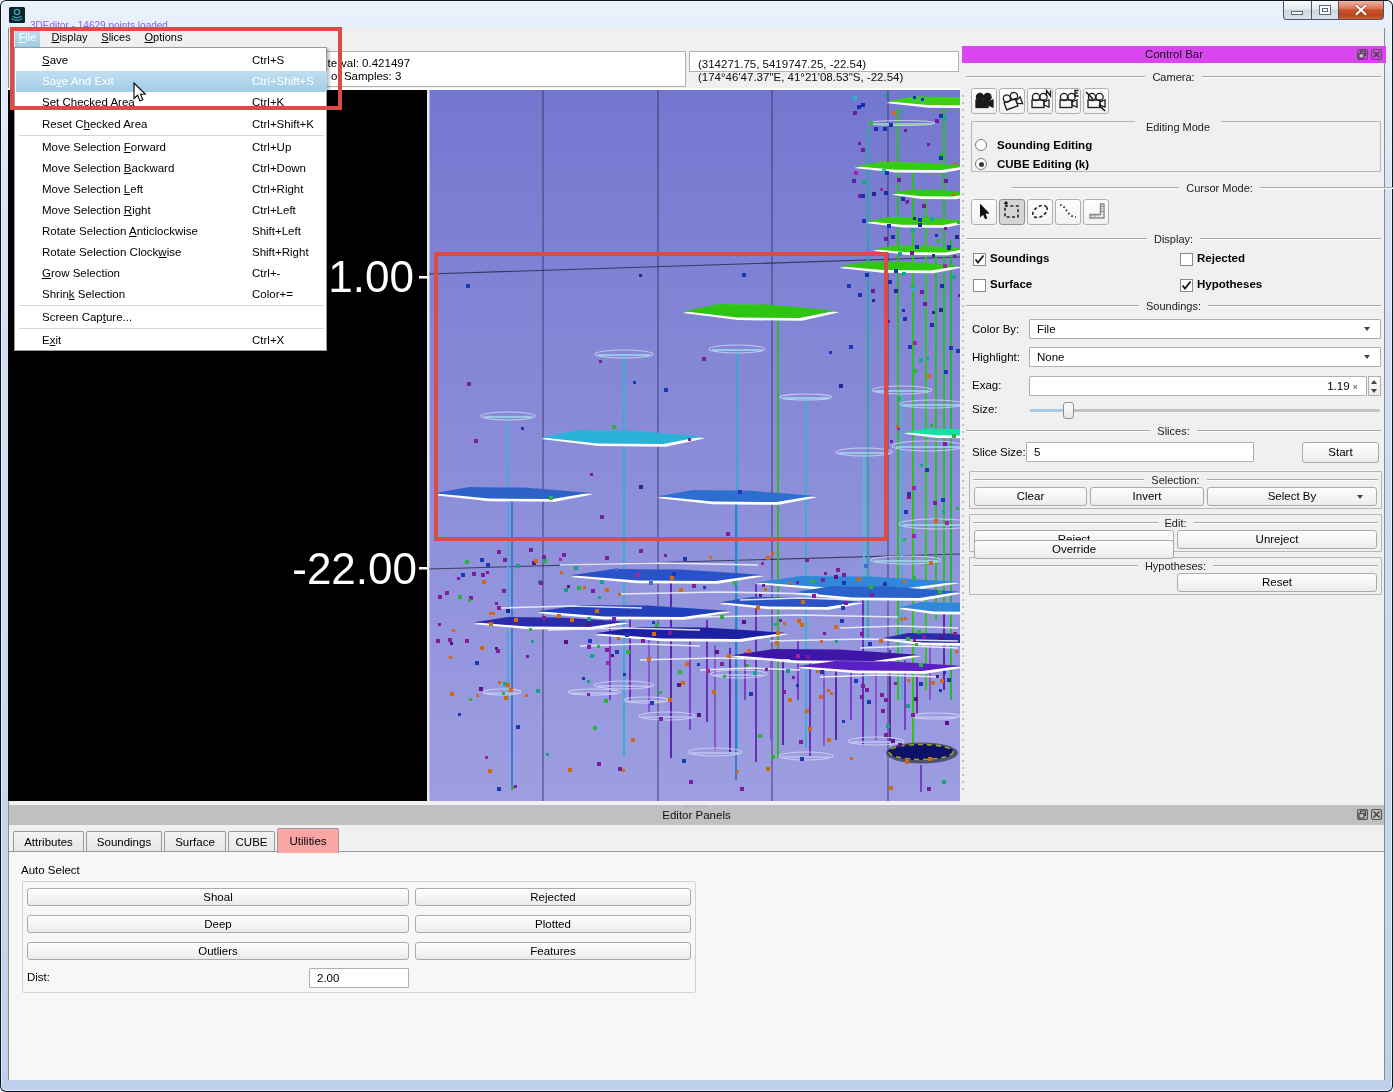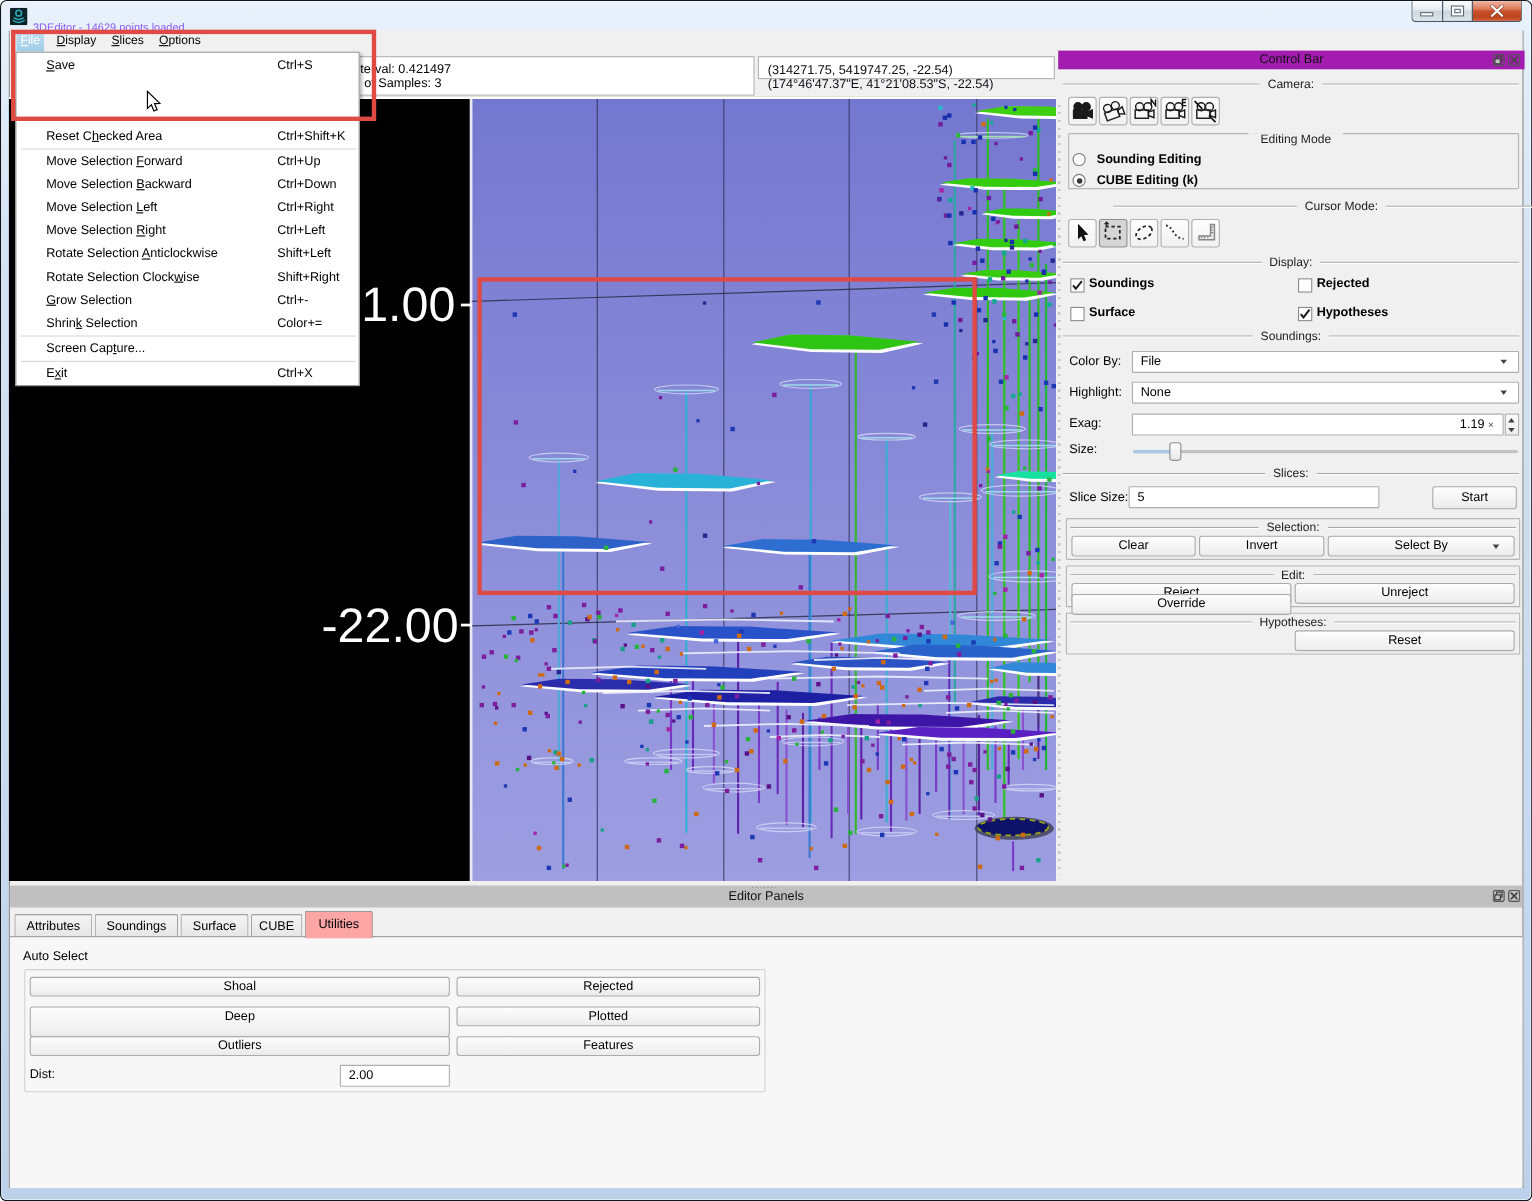--- a/index.html
+++ b/index.html
@@ -12,21 +12,21 @@
 .menubar{position:absolute;left:9px;top:28px;width:1375px;height:19px;background:#f0f0f0;font-size:12px;color:#000}
 .mitem{position:absolute;top:28px;height:19px;line-height:19px;text-align:center;font-size:11px}
 .infobox{position:absolute;background:#fff;border:1px solid #b2b2b2;font-size:11.5px;color:#0c0c14;line-height:12.5px;padding:6px 0 0 8px;white-space:pre}
 .menu{position:absolute;left:14px;top:47px;width:313px;height:304px;background:#fff;border:1px solid #9a9a9a;box-shadow:2px 2px 3px rgba(0,0,0,.3);font-size:11.5px;color:#000}
 .mi{position:absolute;left:1px;width:311px;height:21px;line-height:21px}
 .mi .lab{position:absolute;left:26px}
 .mi .sc{position:absolute;left:236px}
 .mi.hl{background:linear-gradient(180deg,#c0def1,#a0cde6);color:#fff}
 .msep{position:absolute;left:4px;width:305px;height:1px;background:#d7d7d7}
 u{text-decoration:underline}
-.panel-title{position:absolute;background:#a21caf;font-size:11.5px;color:#101010;text-align:center}
+.panel-title{position:absolute;background:#d946ef;font-size:11.5px;color:#101010;text-align:center}
 .sep{position:absolute;height:11px;font-size:11px;color:#202020;display:flex;align-items:center;white-space:nowrap}
 .sep:before,.sep:after{content:"";flex:1;height:0;border-top:1px solid #a9a9a9;border-bottom:1px solid #fdfdfd}
 .sep:before{margin-right:7px}.sep:after{margin-left:7px}
 .tbtn{position:absolute;width:26px;height:26px;border:1px solid #b0b0b0;border-radius:3px;background:linear-gradient(180deg,#fefefe,#f1f1f1)}
 .tbtn.pressed{background:#d5d5d5;border-color:#909090}
 .gbox{position:absolute;border:1px solid #b6b6b6;border-radius:1px}
 .blabel{font-weight:bold;font-size:11.5px;color:#000}
 .ck{position:absolute;width:13px;height:13px;background:#fff;border:1px solid #8a8a8a}
 .rd{position:absolute;width:12px;height:12px;background:#fff;border:1px solid #7a7a7a;border-radius:50%}
 .combo{position:absolute;height:20px;background:#fff;border:1px solid #afafaf;border-radius:1px;font-size:11.5px;color:#000;line-height:18px;padding-left:7px}
@@ -788,30 +788,38 @@
 <div style="position:absolute;left:9px;top:851px;width:1375px;height:229px;background:#f7f7f7;border-top:1px solid #9a9a9a"></div>
 <div class="tab" style="left:13px;top:831px;width:71px;height:20px;line-height:20px">Attributes</div>
 <div class="tab" style="left:86px;top:831px;width:76px;height:20px;line-height:20px">Soundings</div>
 <div class="tab" style="left:164px;top:831px;width:62px;height:20px;line-height:20px">Surface</div>
 <div class="tab" style="left:228px;top:831px;width:47px;height:20px;line-height:20px">CUBE</div>
 <div class="tab sel" style="left:277px;top:828px;width:62px;height:25px;line-height:24px;z-index:3">Utilities</div>
 <div class="lbl" style="left:21px;top:864px">Auto Select</div>
 <div style="position:absolute;left:22px;top:881px;width:674px;height:112px;border:1px solid #d2d2d2;border-radius:2px"></div>
 <div class="btn" style="left:27px;top:888px;width:382px;height:18px;line-height:16px">Shoal</div>
 <div class="btn" style="left:415px;top:888px;width:276px;height:18px;line-height:16px">Rejected</div>
-<div class="btn" style="left:27px;top:915px;width:382px;height:28px;line-height:16px">Deep</div>
+<div class="btn" style="left:27px;top:915px;width:382px;height:18px;line-height:16px">Deep</div>
 <div class="btn" style="left:415px;top:915px;width:276px;height:18px;line-height:16px">Plotted</div>
 <div class="btn" style="left:27px;top:942px;width:382px;height:18px;line-height:16px">Outliers</div>
 <div class="btn" style="left:415px;top:942px;width:276px;height:18px;line-height:16px">Features</div>
 <div class="lbl" style="left:27px;top:971px">Dist:</div>
 <div class="combo" style="left:309px;top:968px;width:100px;height:20px">2.00</div>
 <div class="menu">
     <div class="mi" style="top:2px">
       <span class="lab"><u>S</u>ave</span>
       <span class="sc">Ctrl+S</span>
+    </div>
+    <div class="mi hl" style="top:23px">
+      <span class="lab">Sa<u>v</u>e And Exit</span>
+      <span class="sc">Ctrl+Shift+S</span>
+    </div>
+    <div class="mi" style="top:44px">
+      <span class="lab">Set Checked Area</span>
+      <span class="sc">Ctrl+K</span>
     </div>
     <div class="mi" style="top:66px">
       <span class="lab">Reset C<u>h</u>ecked Area</span>
       <span class="sc">Ctrl+Shift+K</span>
     </div>
     <div class="mi" style="top:89px">
       <span class="lab">Move Selection <u>F</u>orward</span>
       <span class="sc">Ctrl+Up</span>
     </div>
     <div class="mi" style="top:110px">

